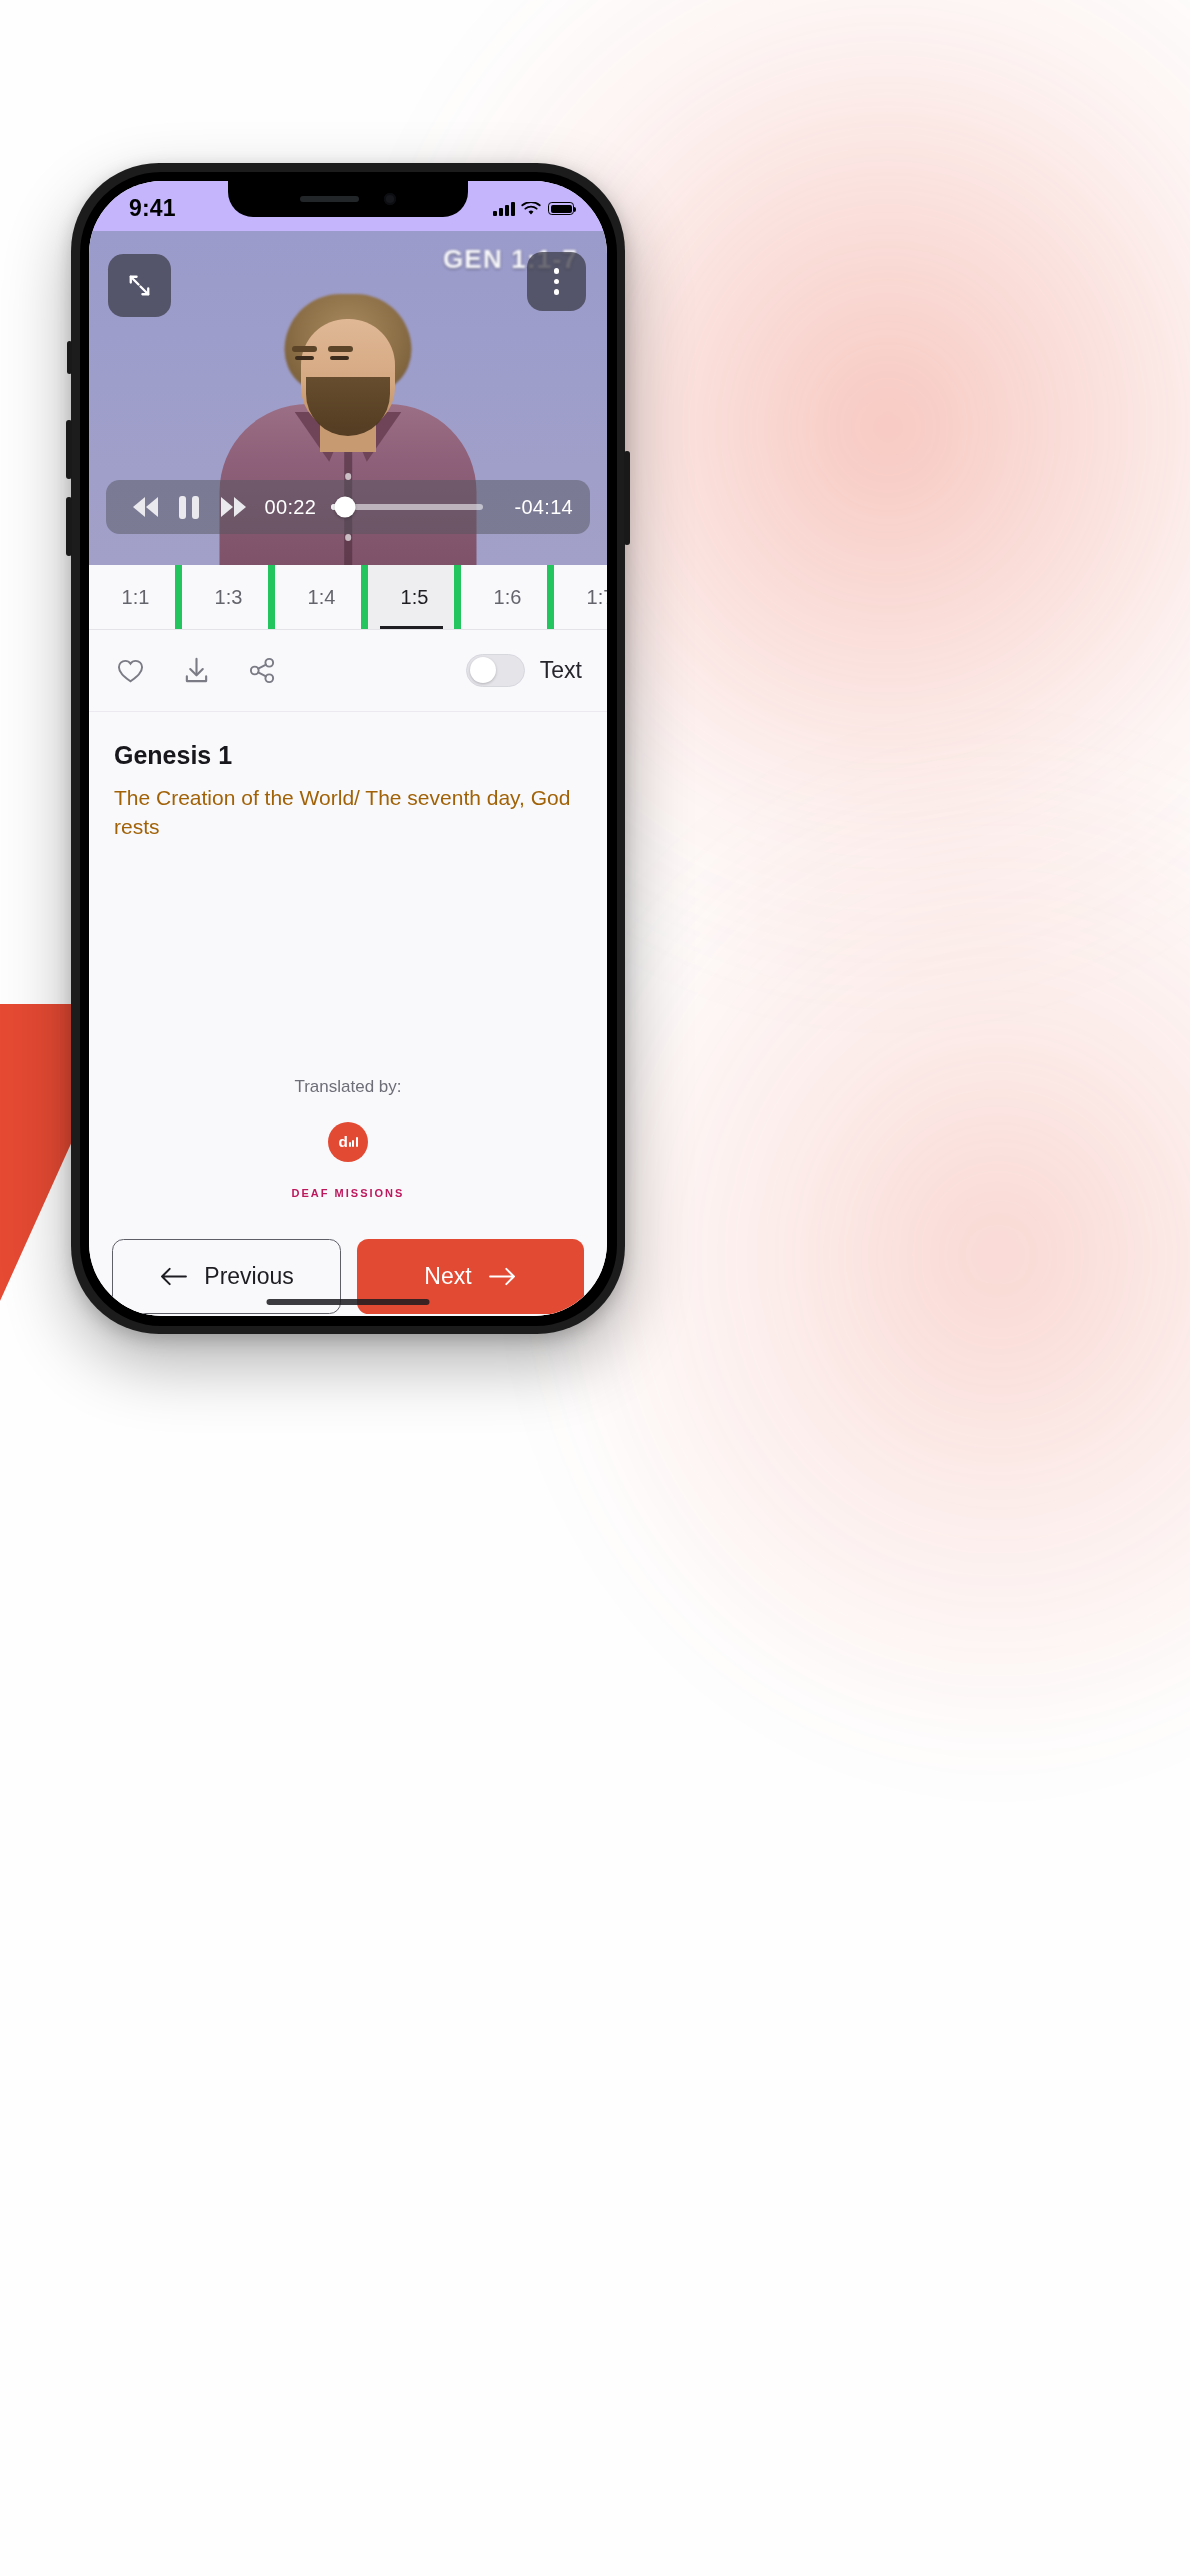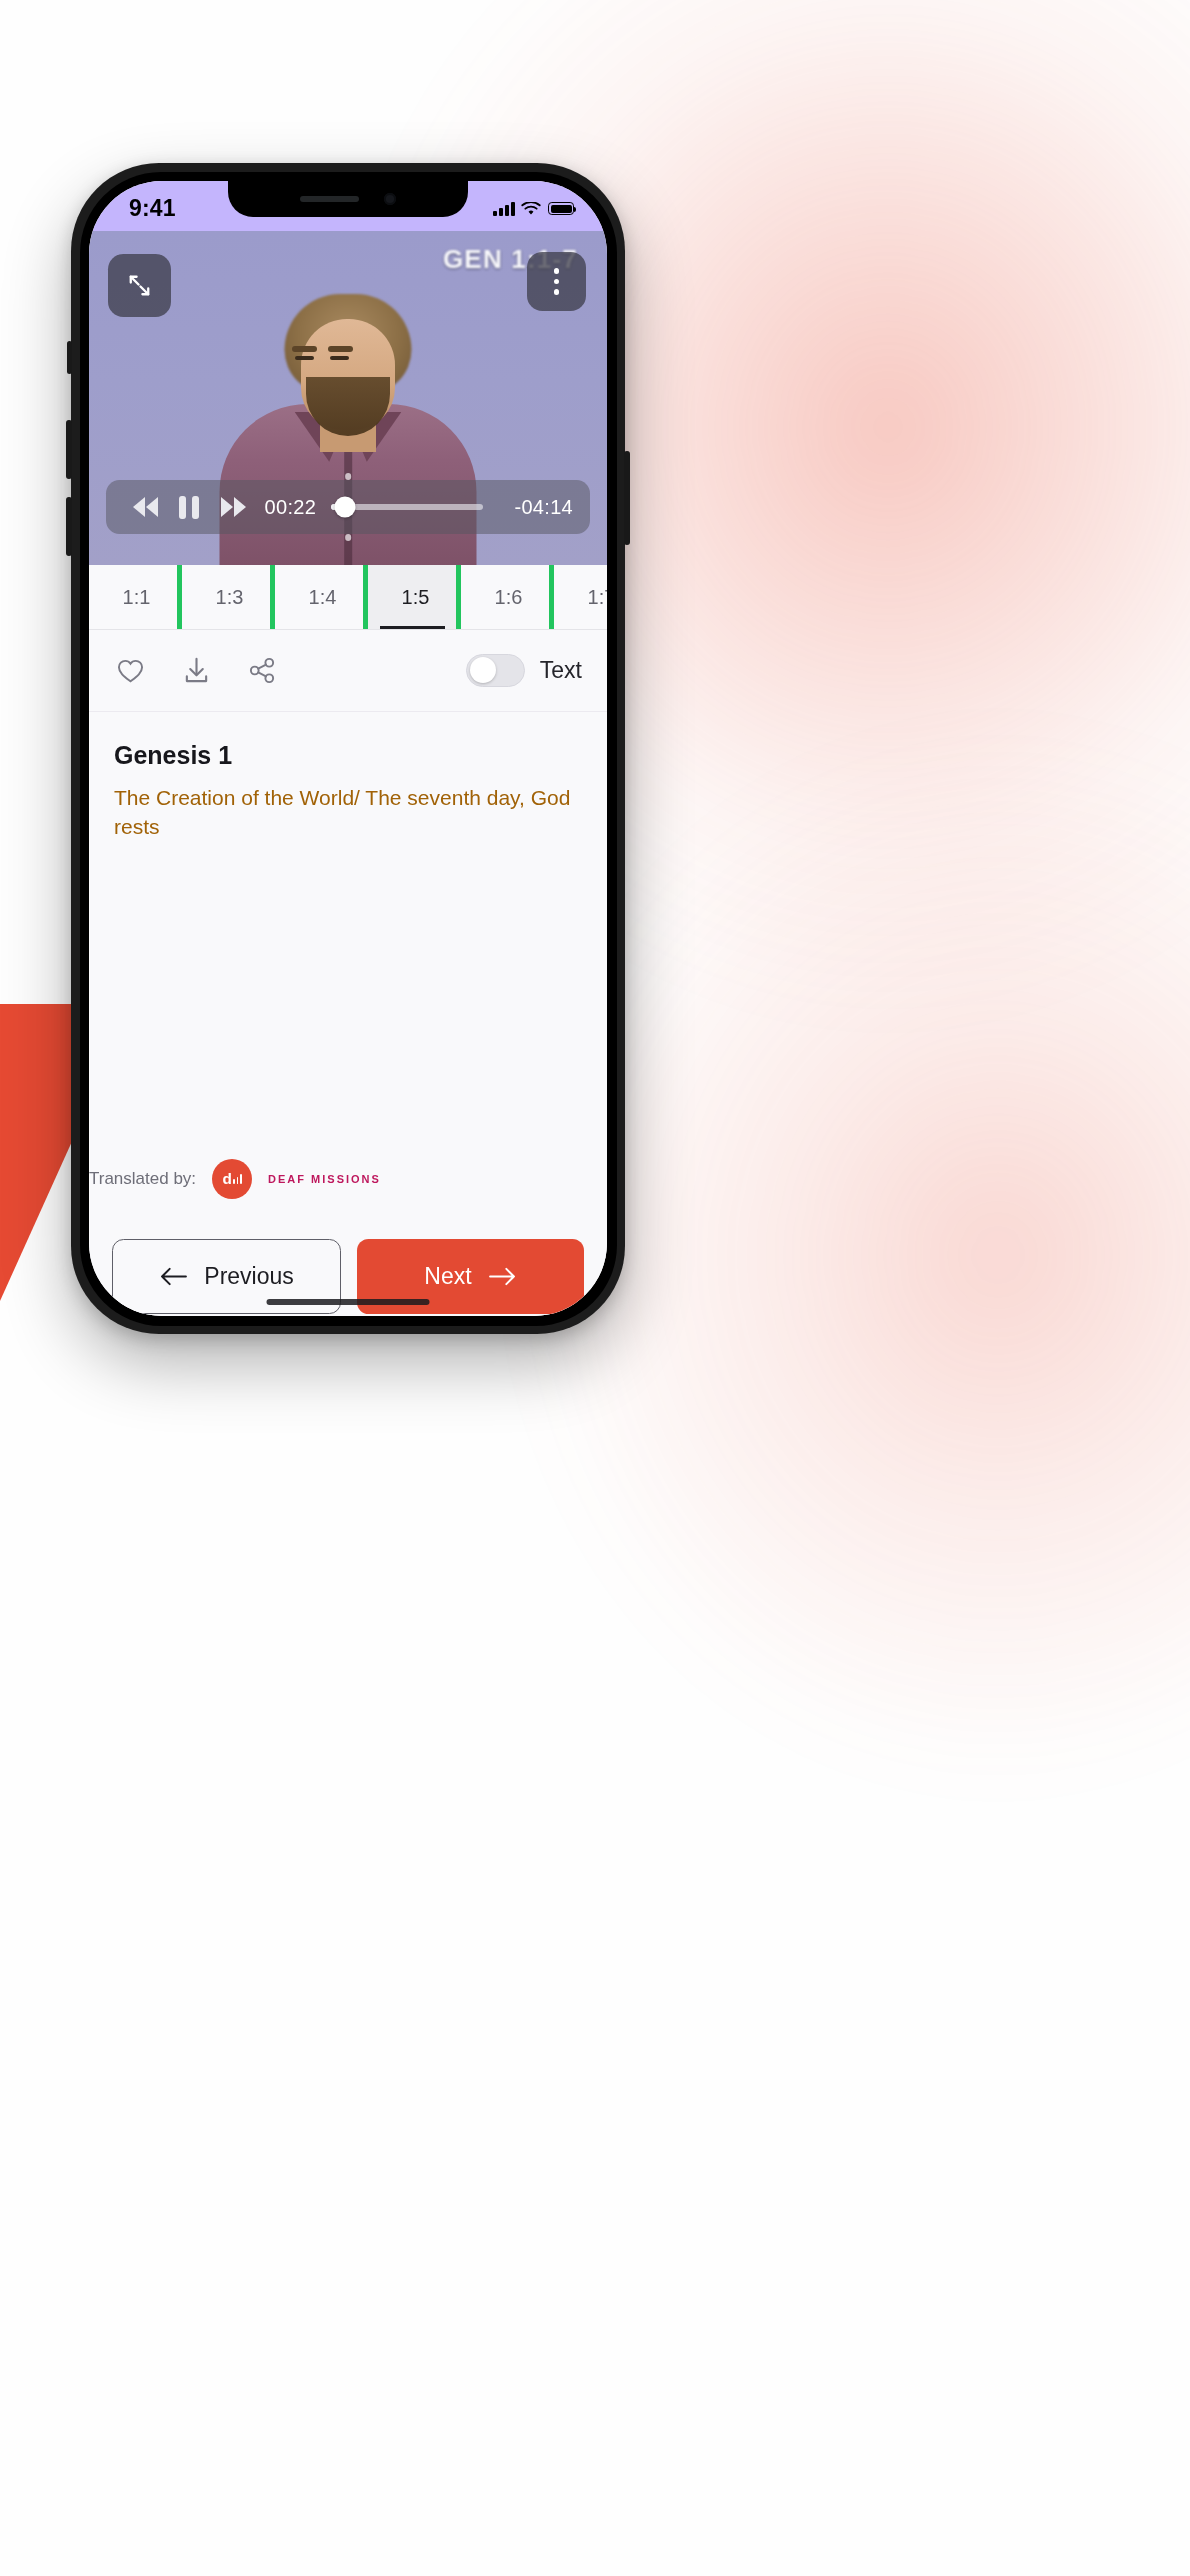--- a/index.html
+++ b/index.html
@@ -228,21 +228,21 @@
   
   .tabs {
     display:flex; height:65px; background:#f9f9fb;
     border-bottom:1px solid #e4e4e8;
     overflow:hidden;
   }
   .tab {
     flex: 0 0 93px;
     display:flex; align-items:center; justify-content:center;
     font-size:20px; color:#64646d;
-    border-right:5px solid #22c55e;
+    border-right:7px solid #22c55e;
     position:relative;
     padding-left:7px;
   }
   .tab.active { background:#eeeef1; color:#1d1d22; font-weight:400; }
   .tab.active::after {
     content:""; position:absolute; left:11.5px; right:11.5px; bottom:0;
     height:2.9px; background:#1d1d22;
   }
 
   
@@ -272,21 +272,21 @@
     background:#f9f9fb;
     padding: 29px 25px 0 25px;
     height: 508px;
     position:relative;
   }
   .c-title { font-size:25px; font-weight:700; color:#17171c; margin-bottom:14.4px; }
   .c-sub { font-size:21px; color:#a16207; line-height:1.35; }
 
   .translated {
     position:absolute; left:0; right:0; bottom:21px;
-    display:flex; flex-direction:row; align-items:center; gap:16px;
+    display:flex; flex-direction:column; align-items:center; gap:25px;
   }
   .tr-label { font-size:17px; color:#6e6e78; }
   .dm-logo {
     width:40px; height:40px; border-radius:50%;
     background:#e34a33;
     display:flex; align-items:center; justify-content:center;
     gap:1.4px;
   }
   .dm-logo .d { color:#fff; font-size:15.3px; font-weight:700; line-height:1; }
   .dm-logo .waves { display:flex; align-items:flex-end; gap:1.4px; height:10.5px; }

